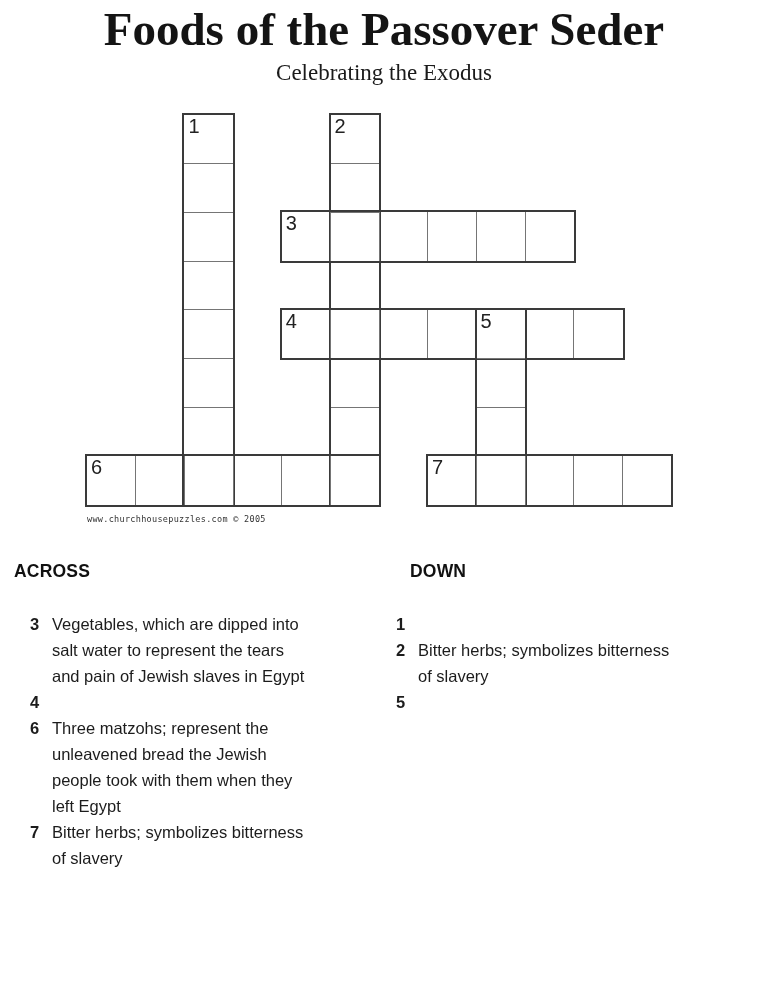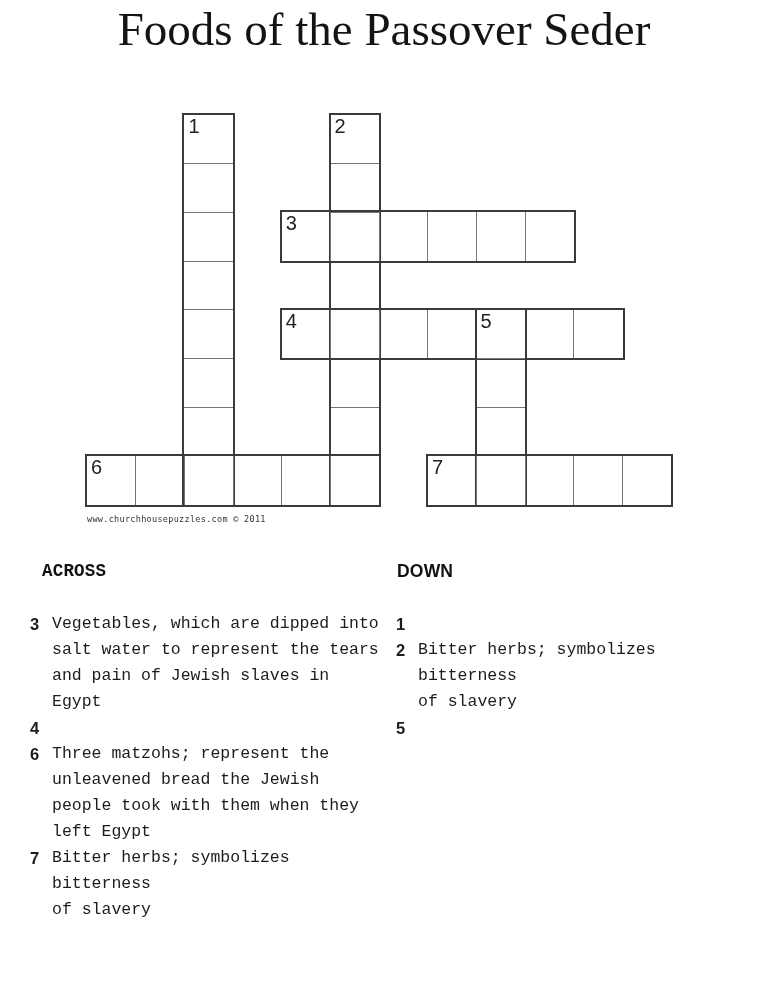--- a/index.html
+++ b/index.html
@@ -11,21 +11,21 @@
     font-family: "Liberation Sans", sans-serif;
     color: #1c1c1c;
     overflow: hidden;
   }
   .title {
     position: absolute;
     top: 3px; left: 0;
     width: 768px;
     text-align: center;
     font-family: "Liberation Serif", serif;
-    font-weight: 400;
+    font-weight: 700;
     font-size: 47px;
     line-height: 53px;
     color: #141414;
   }
   .subtitle {
     position: absolute;
     top: 59px; left: 0;
     width: 768px;
     text-align: center;
     font-family: "Liberation Serif", serif;
@@ -56,51 +56,51 @@
     color: #333333;
   }
   .clue-heading {
     position: absolute;
     top: 561px;
     font-size: 17.5px;
     font-weight: bold;
     color: #111111;
     letter-spacing: 0.2px;
   }
-  .heading-across { left: 42px; font-family: Liberation Mono, monospace; }
-  .heading-down  { left: 397px; text-align: center; }
+  .heading-across { left: 14px; }
+  .heading-down  { left: 410px; text-align: center; }
   .clues {
     position: absolute;
     top: 611px;
   }
   .clues-across { left: 30px;  width: 350px; }
   .clues-down   { left: 396px; width: 365px; }
   .clue { display: flex; align-items: flex-start; }
   .clue-num {
     flex: 0 0 22px;
     width: 22px;
     font-weight: bold;
     font-size: 16.5px;
     line-height: 26px;
     color: #1c1c1c;
   }
   .clue-text {
     white-space: pre-line;
     font-size: 16.5px;
     line-height: 26px;
     color: #1c1c1c;
-    font-family: Liberation Mono, monospace;
   }
 </style>
 </head>
 <body>
 
 <div class="page">
 
   <div class="title">Foods of the Passover Seder</div>
+  <div class="subtitle">Celebrating the Exodus</div>
 
   <div class="gridlayer">
       <div class="word" style="left: 182.4px; top: 113px; width: 52.7px; height: 393.6px;">
         <div class="sep" style="top: 48.2px; left: 0px; right: 0px; height: 1px;"></div>
         <div class="sep" style="top: 96.9px; left: 0px; right: 0px; height: 1px;"></div>
         <div class="sep" style="top: 145.6px; left: 0px; right: 0px; height: 1px;"></div>
         <div class="sep" style="top: 194.3px; left: 0px; right: 0px; height: 1px;"></div>
         <div class="sep" style="top: 243px; left: 0px; right: 0px; height: 1px;"></div>
         <div class="sep" style="top: 291.7px; left: 0px; right: 0px; height: 1px;"></div>
         <div class="sep" style="top: 340.4px; left: 0px; right: 0px; height: 1px;"></div>
@@ -149,21 +149,21 @@
       <span class="cellnum" style="left: 91px; top: 456.9px;">6</span>
       <div class="word" style="left: 425.9px; top: 453.9px; width: 247.5px; height: 52.7px;">
         <div class="sep" style="left: 48.2px; top: 0px; bottom: 0px; width: 1px;"></div>
         <div class="sep" style="left: 96.9px; top: 0px; bottom: 0px; width: 1px;"></div>
         <div class="sep" style="left: 145.6px; top: 0px; bottom: 0px; width: 1px;"></div>
         <div class="sep" style="left: 194.3px; top: 0px; bottom: 0px; width: 1px;"></div>
       </div>
       <span class="cellnum" style="left: 431.9px; top: 456.9px;">7</span>
     </div>
 
-  <div class="copyright">www.churchhousepuzzles.com © 2011</div>
+  <div class="copyright">www.churchhousepuzzles.com © 2005</div>
 
   <div class="clue-heading heading-across">ACROSS</div>
   <div class="clue-heading heading-down">DOWN</div>
 
   <div class="clues clues-across">
     <div class="clue">
       <span class="clue-num">3</span>
       <span class="clue-text">Vegetables, which are dipped into
 salt water  to represent the tears
 and pain of Jewish slaves in Egypt</span>

